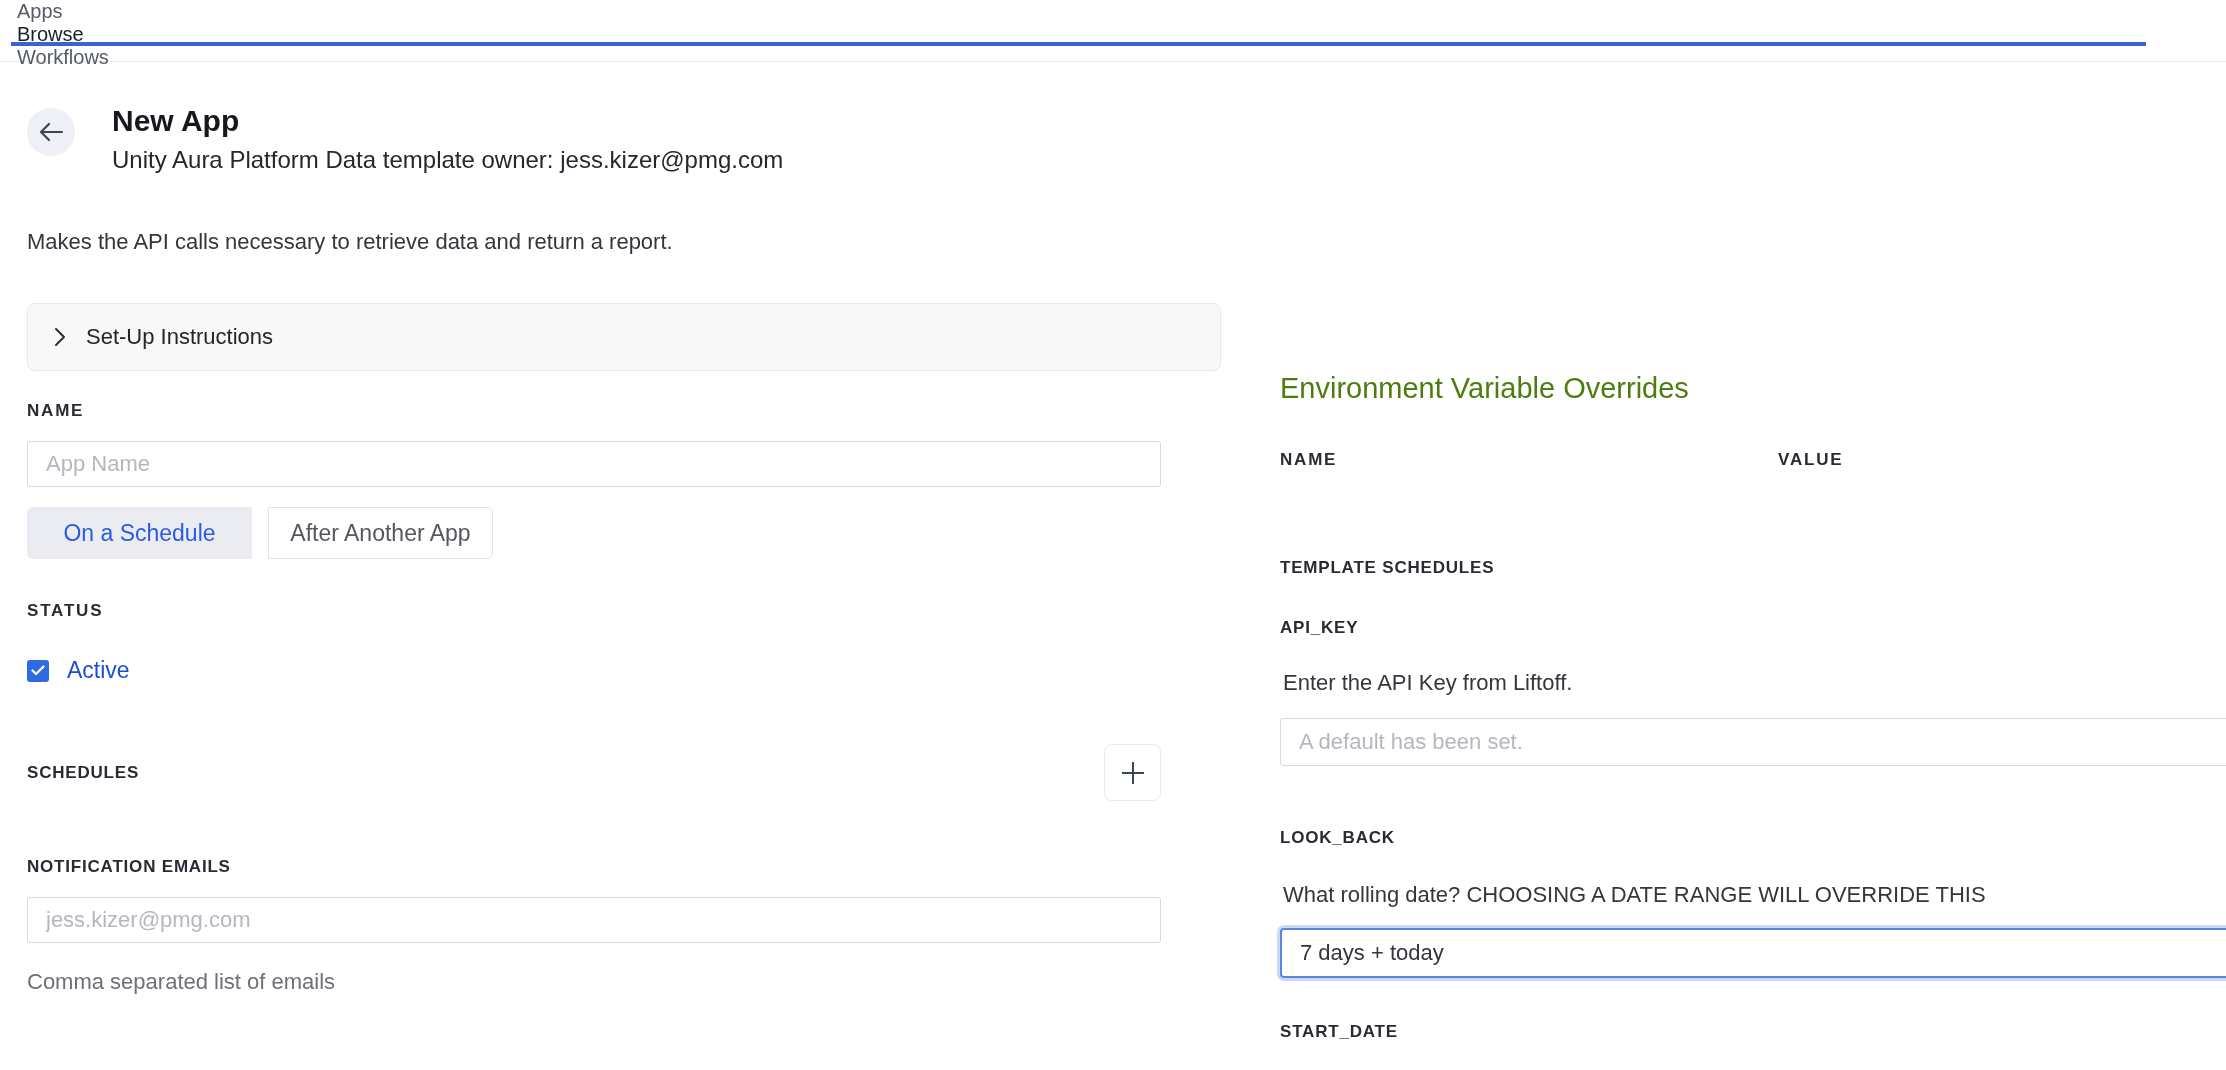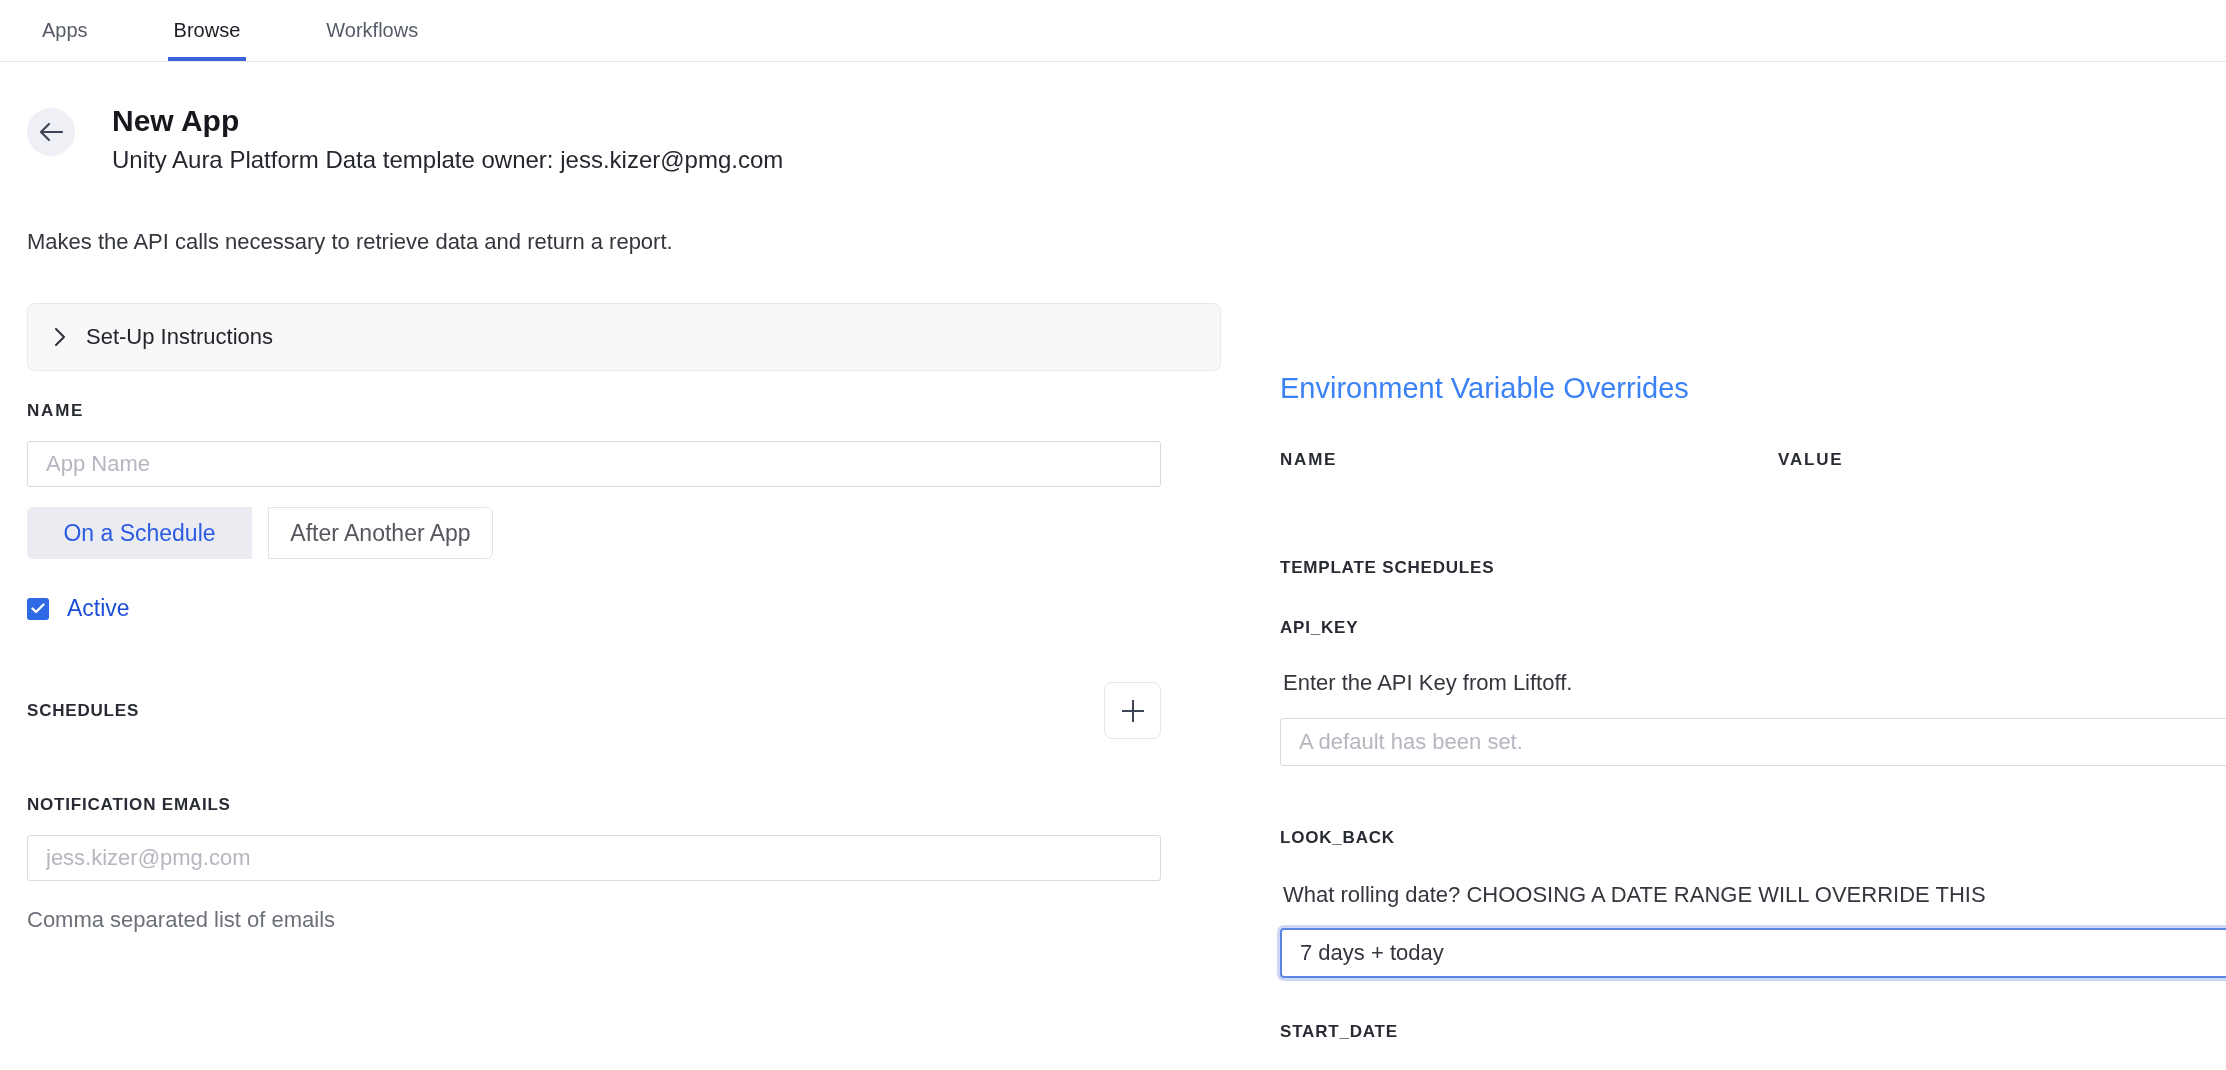--- a/index.html
+++ b/index.html
@@ -1,21 +1,21 @@
 <!DOCTYPE html>
 <html><head>
 <meta charset="utf-8">
 <style>
   * { margin:0; padding:0; box-sizing:border-box; }
   html,body { width:2226px; height:1070px; overflow:hidden; background:#ffffff;
     font-family:"Liberation Sans", sans-serif; color:#24272e; }
 
   
   .tabbar { height:62px; border-bottom:1px solid #e7e8ea; display:flex;
-    align-items:stretch; padding-left:42px; }
+    align-items:stretch; padding-left:17px;flex-direction:column; }
   .tab { position:relative; display:flex; align-items:center; font-size:20px;
     color:#565b68; margin-right:86px; cursor:pointer; }
   .tab.active { color:#1b1e25;text-align:right; }
   .tab.active::after { content:""; position:absolute; left:-6px; right:-6px;
     bottom:0; height:4px; background:#3a62d9; }
 
   
   .main { position:relative; width:2226px; height:1008px; }
   .col-left  { position:absolute; left:27px;  top:0; width:1194px; }
   .col-right { position:absolute; left:1280px; top:0; width:946px; }
@@ -62,21 +62,21 @@
   .schedules-row { margin-top:60px; display:flex; align-items:center;
     width:1134px;gap:7px; }
   .plus-btn { margin-left:auto; width:57px; height:57px; background:#fff;
     border:1px solid #e8e8ea; border-radius:8px; display:flex; align-items:center;
     justify-content:center; cursor:pointer; }
 
   .helper-text { margin-top:26px; font-size:22px; color:#6c7078; }
 
   
   .rc-heading { margin-top:310px; font-size:29px; font-weight:normal;
-    color:#3b82f6; }
+    color:#4d7c0f; }
   .nv-row { margin-top:45px; display:flex; }
   .nv-name { width:498px; }
   .rc-section-label { margin-top:88px; }
   .rc-var-name { margin-top:40px; }
   .rc-help { font-size:22px; color:#33363d; margin-top:32px; padding-left:3px; }
   .rc-help-2 { margin-top:34px; }
   .rc-input { width:1004px; height:48px; margin-top:22px; }
   .rc-input-focused { width:1004px; height:50px; margin-top:20px;
     border:2px solid #5b85e3; border-radius:4px;
     box-shadow:0 0 0 3px #cdd9f4; }
@@ -121,20 +121,21 @@
     </div>
 
     <div class="sec-label" style="margin-top:30px">NAME</div>
     <input class="text-input" style="margin-top: 20px;" type="text" placeholder="App Name">
 
     <div class="segmented">
       <div class="seg selected">On a Schedule</div>
       <div class="seg plain">After Another App</div>
     </div>
 
+    <div class="sec-label" style="margin-top:42px">STATUS</div>
     <div class="checkbox-row">
       <div class="checkbox">
         <span style="display:flex">
           <svg width="14" height="11" viewBox="0 0 14 11" fill="none">
             <path d="M1.5 5.5 L5 9 L12.5 1.5" stroke="#ffffff" stroke-width="2.4" stroke-linecap="round" stroke-linejoin="round"></path>
           </svg>
         </span>
       </div>
       <div class="checkbox-label">Active</div>
     </div>

